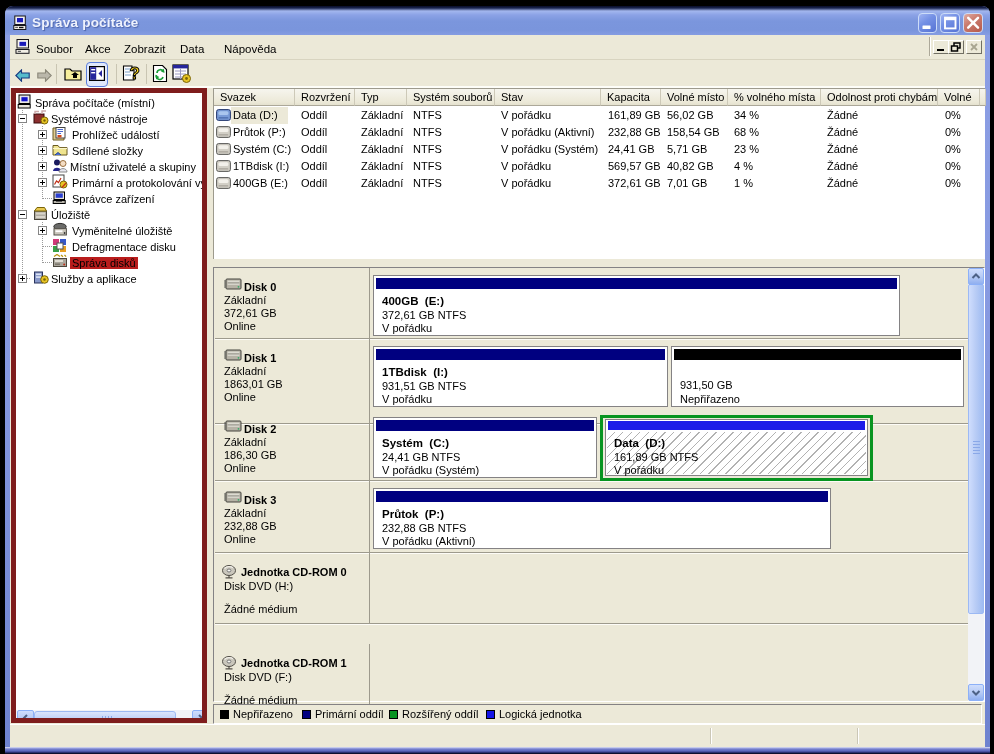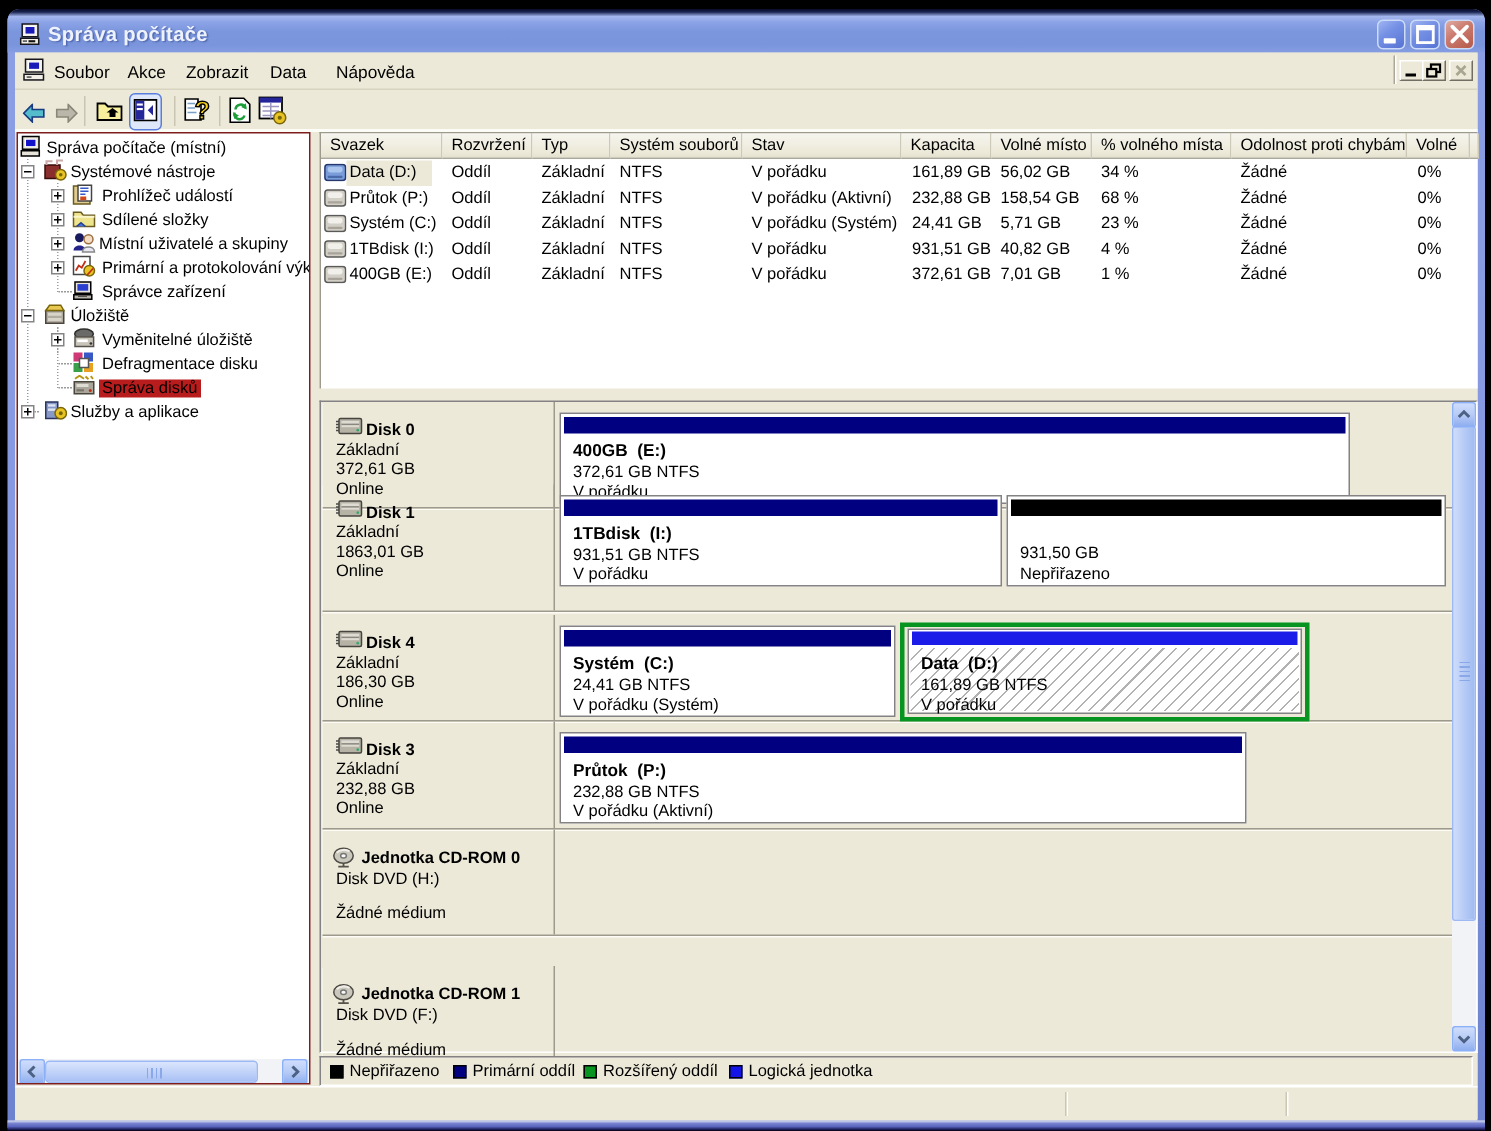--- a/index.html
+++ b/index.html
@@ -26,21 +26,21 @@
   #menubar { position:absolute; left:10px; top:35px; width:975px; height:24px; background:#ece9d8; }
   #menubar .mi { position:absolute; top:8px; font-size:11.5px; }
   .mdibtn { position:absolute; top:5px; width:16px; height:14px; background:#ece9d8;
     border:1px solid; border-color:#fff #716f64 #716f64 #fff; font-size:9px; text-align:center; line-height:11px; }
   
   #toolbar { position:absolute; left:10px; top:59px; width:975px; height:29px; background:#ece9d8;
     border-top:1px solid #d8d4c0; box-shadow:0 -2px 0 #fdfdf8 inset; }
   .tsep { position:absolute; top:4px; width:1px; height:20px; background:#c9c5b2; }
   
   #treepane { position:absolute; left:11px; top:88px; width:196px; height:635px;
-    background:#fff; border:1px solid #7f1d1d; overflow:hidden; }
+    background:#fff; border:5px solid #7f1d1d; overflow:hidden; }
   #rightpane { position:absolute; left:213px; top:88px; width:772px; height:636px; background:#ece9d8; }
   #tablearea { position:absolute; left:0; top:0; width:772px; height:171px; background:#fff; border-top:1px solid #9d9a8d; border-left:1px solid #9d9a8d; }
   #diskpane { position:absolute; left:0; top:179px; width:772px; height:435px;
     background:#ece9d8; border:1px solid; border-color:#848284 #fff #fff #848284; }
   #legend { position:absolute; left:0; top:616px; width:769px; height:20px; background:#ece9d8;
     border:1px solid; border-color:#848284 #fff #fff #848284; }
   #statusbar { position:absolute; left:10px; top:724px; width:975px; height:23px; background:#ece9d8;
     border-top:1px solid #fff; }
   #botborder { position:absolute; left:5px; top:747px; width:985px; height:7px;
     background:linear-gradient(#e0e4f4 0px, #7681cf 2px, #5a65bd 4px, #1a1c55 6px, #02020a 7px); }
@@ -368,21 +368,21 @@
       <svg class="abs" style="left:2px;top:2px" width="15" height="12" viewBox="0 0 15 12">
           <rect x="0.6" y="0.6" width="13.8" height="10.8" rx="2" fill="#d2cfc6" stroke="#5a5a58"></rect>
           <rect x="2.4" y="2.2" width="10" height="3.8" rx="1.6" fill="#f2f0ea"></rect>
           <rect x="2.4" y="8.2" width="10" height="1.4" rx="0.7" fill="#a8a49a"></rect>
         </svg>
       <div class="tc" style="left:19px">1TBdisk (I:)</div>
         <div class="tc" style="left:87px">Oddíl</div>
         <div class="tc" style="left:147px">Základní</div>
         <div class="tc" style="left:199px">NTFS</div>
         <div class="tc" style="left:287px">V pořádku</div>
-        <div class="tc" style="left:394px">931,51 GB</div>
+        <div class="tc" style="left:394px">569,57 GB</div>
         <div class="tc" style="left:453px">40,82 GB</div>
         <div class="tc" style="left:520px">4 %</div>
         <div class="tc" style="left:613px">Žádné</div>
         <div class="tc" style="left:731px">0%</div>
     </div>
     <div class="trow" style="top:86px">
       <svg class="abs" style="left:2px;top:2px" width="15" height="12" viewBox="0 0 15 12">
           <rect x="0.6" y="0.6" width="13.8" height="10.8" rx="2" fill="#d2cfc6" stroke="#5a5a58"></rect>
           <rect x="2.4" y="2.2" width="10" height="3.8" rx="1.6" fill="#f2f0ea"></rect>
           <rect x="2.4" y="8.2" width="10" height="1.4" rx="0.7" fill="#a8a49a"></rect>
@@ -412,21 +412,21 @@
         <div class="dl-title">Disk 0</div>
         <div class="dl-line" style="top:26px">Základní</div>
         <div class="dl-line" style="top:39px">372,61 GB</div>
         <div class="dl-line" style="top:52px">Online</div>
       </div>
       <div class="pbox" style="left:158px;top:7px;width:527px;height:61px">
         <div class="pbar" style="background:#000080"></div>
         <div class="ptxt"><b>400GB&nbsp; (E:)</b><br>372,61 GB NTFS<br>V pořádku</div>
       </div>
     </div>
-    <div class="drow" style="top:55px;height:85px">
+    <div class="drow" style="top:71px;height:85px">
       <div class="dlabel">
         <svg class="abs" style="left:8px;top:10px" width="19" height="13" viewBox="0 0 19 13">
             <rect x="3" y="1" width="15" height="10" rx="1" fill="#b6b2a6" stroke="#45443f"></rect>
             <rect x="4.6" y="2.6" width="11.8" height="4.2" fill="#dddbd2"></rect>
             <rect x="4.6" y="4.4" width="11.8" height="1" fill="#8a887e"></rect>
             <path d="M1 3 L3 3 M1 5 L3 5 M1 7 L3 7 M1 9 L3 9" stroke="#4a4a48" stroke-width="0.9"></path>
             <circle cx="15.5" cy="8.8" r="0.9" fill="#3a6"></circle>
           </svg>
         <div class="dl-title">Disk 1</div>
         <div class="dl-line" style="top:26px">Základní</div>
@@ -444,21 +444,21 @@
     </div>
     <div class="drow" style="top:142px;height:71px">
       <div class="dlabel">
         <svg class="abs" style="left:8px;top:10px" width="19" height="13" viewBox="0 0 19 13">
             <rect x="3" y="1" width="15" height="10" rx="1" fill="#b6b2a6" stroke="#45443f"></rect>
             <rect x="4.6" y="2.6" width="11.8" height="4.2" fill="#dddbd2"></rect>
             <rect x="4.6" y="4.4" width="11.8" height="1" fill="#8a887e"></rect>
             <path d="M1 3 L3 3 M1 5 L3 5 M1 7 L3 7 M1 9 L3 9" stroke="#4a4a48" stroke-width="0.9"></path>
             <circle cx="15.5" cy="8.8" r="0.9" fill="#3a6"></circle>
           </svg>
-        <div class="dl-title">Disk 4</div>
+        <div class="dl-title">Disk 2</div>
         <div class="dl-line" style="top:26px">Základní</div>
         <div class="dl-line" style="top:39px">186,30 GB</div>
         <div class="dl-line" style="top:52px">Online</div>
       </div>
       <div class="pbox" style="left:158px;top:7px;width:224px;height:61px">
         <div class="pbar" style="background:#000080"></div>
         <div class="ptxt"><b>Systém&nbsp; (C:)</b><br>24,41 GB NTFS<br>V pořádku (Systém)</div>
       </div>
       <div class="abs" style="left:385px;top:5px;width:273px;height:66px;border:3px solid #089420;background:#ece9d8">
         <div class="pbox" style="left:2px;top:1px;width:263px;height:57px;background:#fff">

